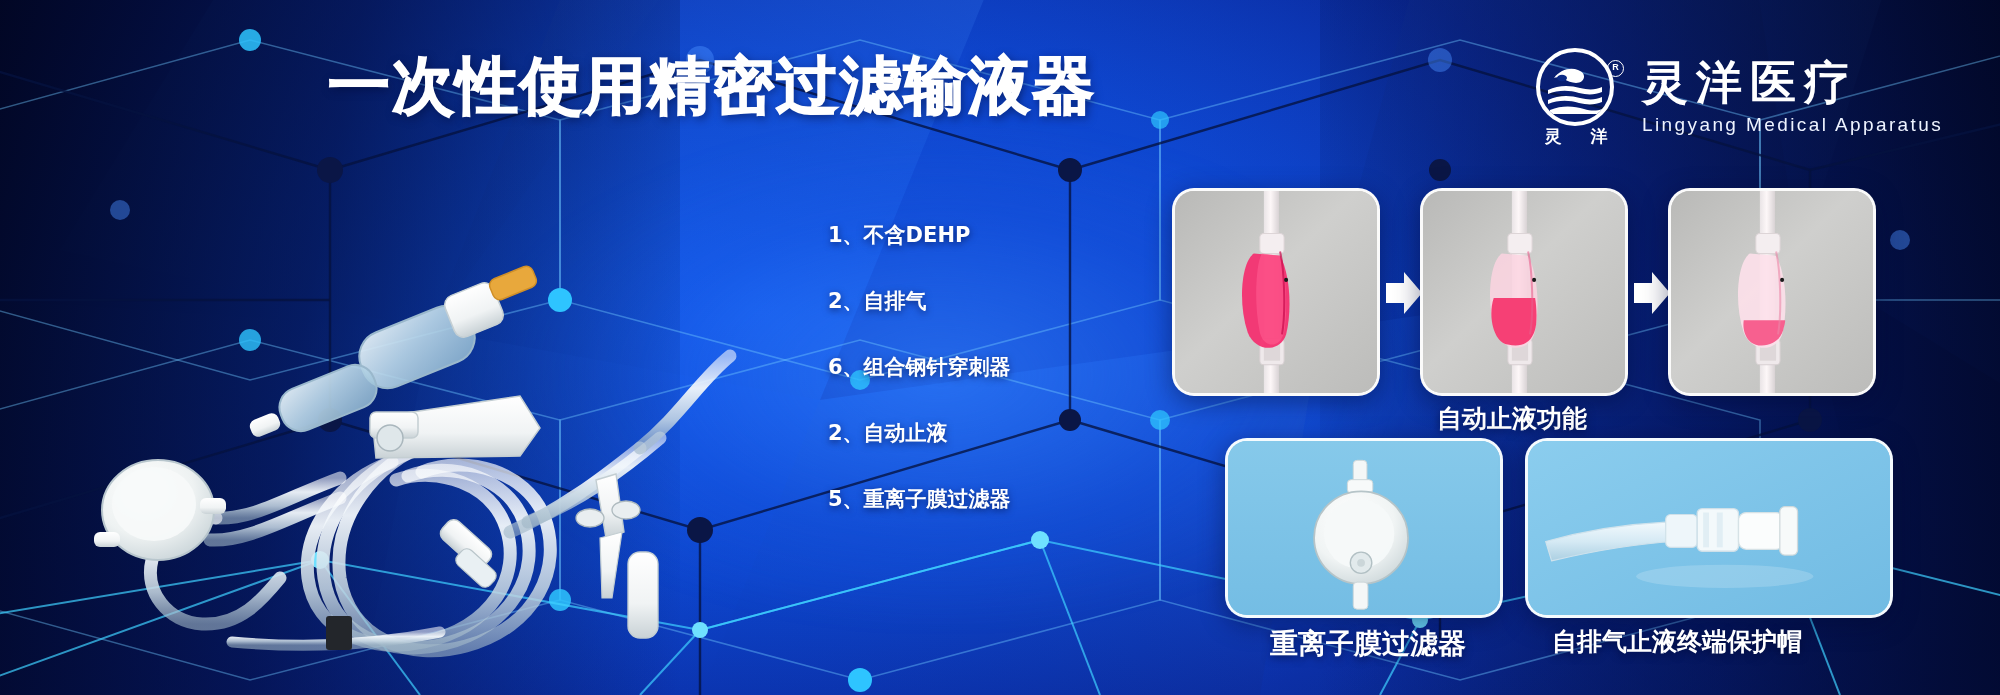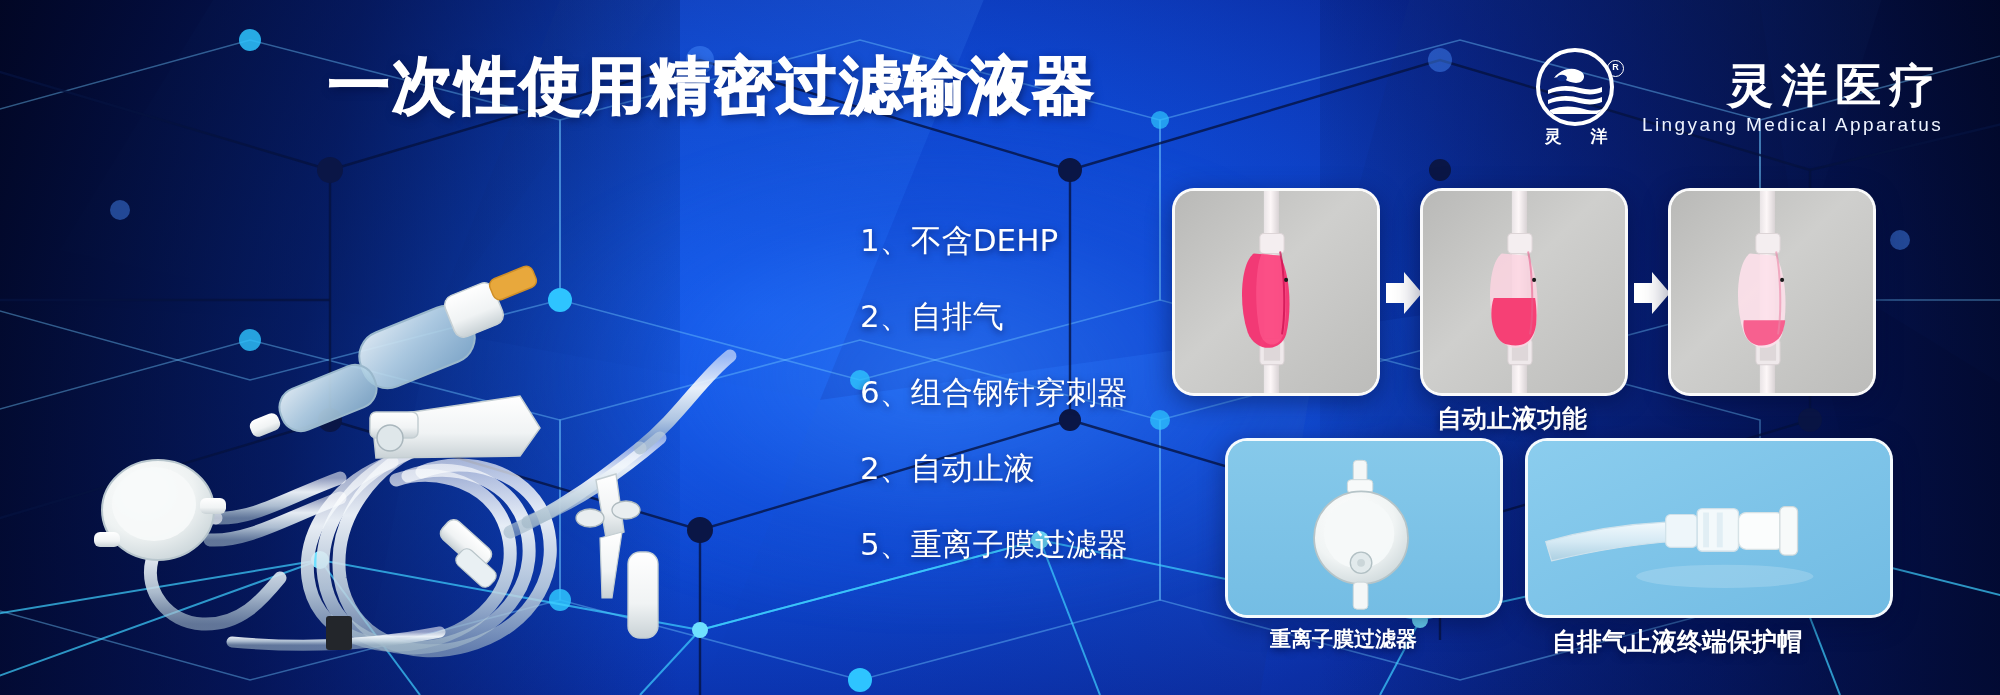--- a/index.html
+++ b/index.html
@@ -64,36 +64,34 @@
   }
   .logo-sub{
     position:absolute;left:0;top:80px;width:92px;
     display:flex;justify-content:space-around;
     color:#fff;font-size:17px;font-weight:bold;line-height:1;
     font-family:"DejaVu Sans","Liberation Sans",sans-serif;
   }
   .logo-text{display:flex;flex-direction:column;gap:4px;}
   .logo-cn{
     color:#fff;font-size:46px;font-weight:bold;letter-spacing:8px;line-height:1.05;
-    font-family:Liberation Serif, serif;
-    text-align:right;
+    font-family:Liberation Mono, monospace;
   }
   .logo-en{
     color:#eef3ff;font-size:19px;letter-spacing:2.4px;line-height:1;
     font-family:"Liberation Sans",sans-serif;
   }
 
   
   .features{position:absolute;left:828px;top:225px;}
   .feature-item{
-    color:#ffffff;font-size:31px;font-weight:normal;line-height:1;
+    color:#ffffff;font-size:21px;font-weight:bold;line-height:1;
     margin-bottom:45px;white-space:nowrap;
     text-shadow:0 2px 7px rgba(0,10,55,.6);
     font-family:"DejaVu Sans","Liberation Sans",sans-serif;
-    margin-left:32px;
   }
   .feature-item:last-child{margin-bottom:0;}
 
   
   .panel{
     position:absolute;border-radius:22px;overflow:hidden;
     border:3px solid rgba(255,255,255,.92);
     box-shadow:0 6px 26px rgba(0,8,50,.45);
     box-sizing:border-box;
   }
@@ -115,21 +113,21 @@
   
   .drip-svg,.filter-svg,.cap-svg{position:absolute;inset:0;width:100%;height:100%;}
 
   
   .caption{
     position:absolute;color:#ffffff;font-weight:bold;white-space:nowrap;
     text-shadow:0 2px 8px rgba(0,8,50,.7);
     font-family:"DejaVu Sans","Liberation Sans",sans-serif;
   }
   #caption-auto-stop{left:1437px;top:402px;font-size:25px;}
-  #caption-filter   {left:1270px;top:625px;font-size:21px;}
+  #caption-filter   {left:1270px;top:625px;font-size:28px;}
   #caption-cap      {left:1552px;top:625px;font-size:25px;}
 
   
   #product-photo{position:absolute;left:40px;top:180px;width:740px;height:480px;}
   .product-svg{width:100%;height:100%;}
 </style>
 </head>
 <body>
 
 <div id="banner">

